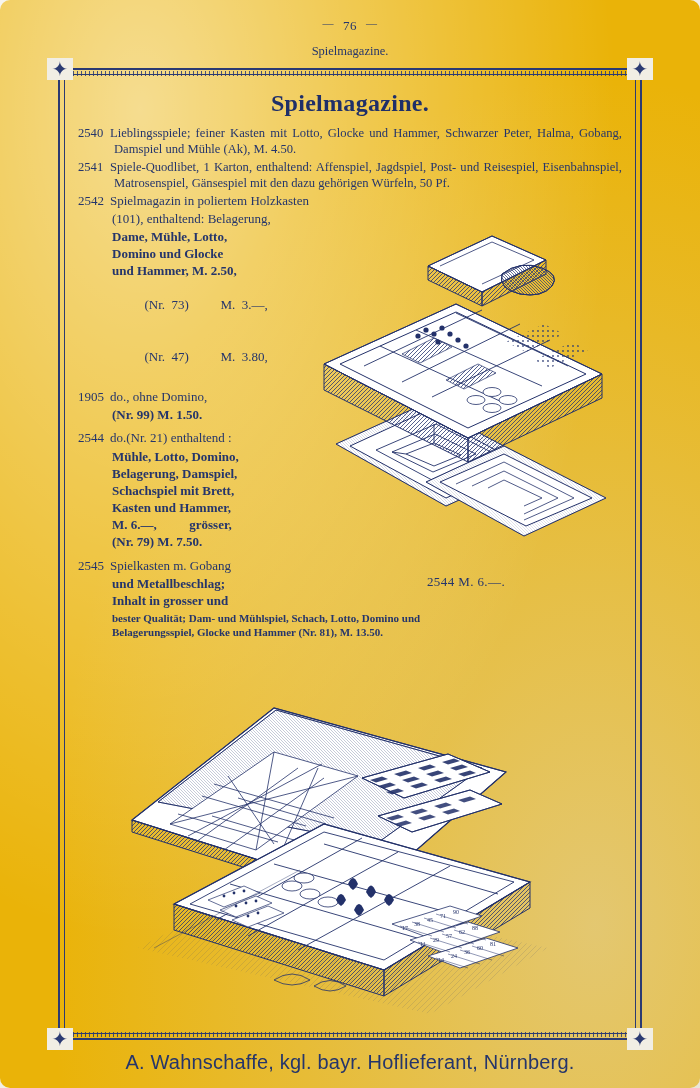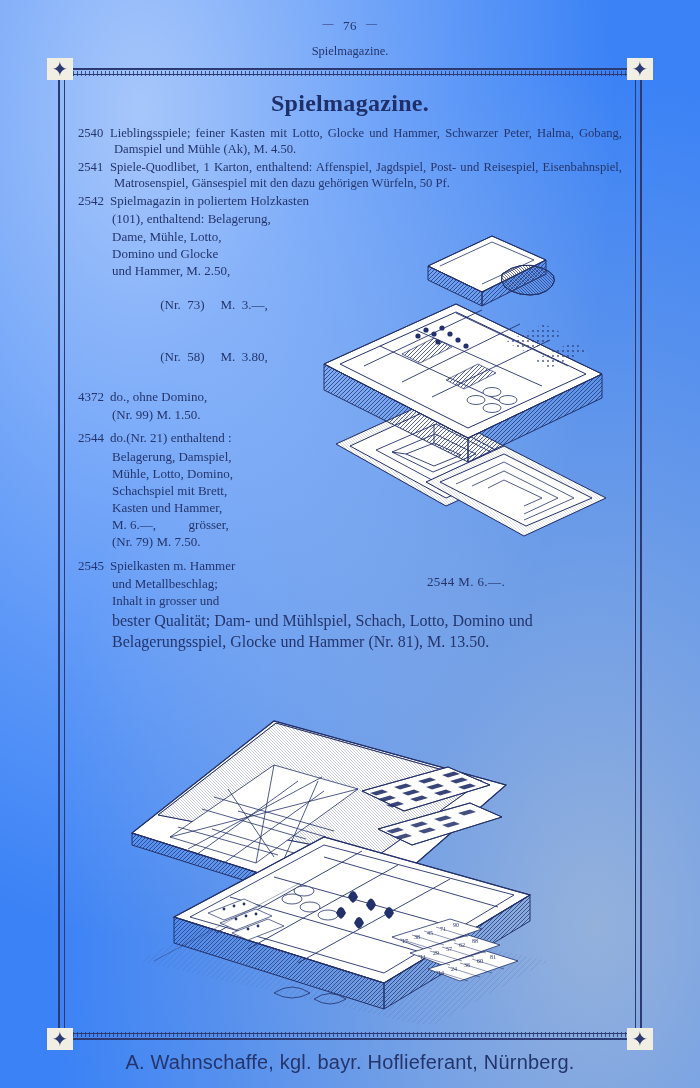--- a/index.html
+++ b/index.html
@@ -11,21 +11,22 @@
     height: 1088px;
     background: #f2efe6;
     font-family: "Liberation Serif", serif;
     color: #25356b;
     overflow: hidden;
     position: relative;
   }
   .page {
     position: absolute;
     inset: 0;
-    background: #3b82f6;
+    background: #eab308;
+    border-radius: 10px;
   }
   
   .paper-tint {
     position: absolute;
     inset: 0;
     background:
       radial-gradient(ellipse at 20% 10%, rgba(255,255,255,0.55), rgba(255,255,255,0) 60%),
       radial-gradient(ellipse at 85% 85%, rgba(222,216,198,0.55), rgba(255,255,255,0) 65%);
     pointer-events: none;
   }
@@ -136,47 +137,47 @@
   .name {
     font-weight: normal;
   }
   
   .col-left {
     width: 235px;
     font-size: 13px;
     line-height: 1.32;
   }
   .col-left .entry { padding-left: 34px; text-indent: -34px; }
-  .indent1 { padding-left: 34px; text-indent: 0; }
+  .indent1 { padding-left: 34px; text-indent: 0; font-weight: bold; }
   .indent2 { padding-left: 64px; text-indent: 0; }
   .pricerow {
     padding-left: 34px;
     white-space: pre;
   }
-  .pricerow .pcol1 { display: inline-block; width: 76px; text-align: center; }
+  .pricerow .pcol1 { display: inline-block; width: 76px; }
   .fig1 {
     position: absolute;
     right: -4px;
     top: 130px;
     width: 320px;
     height: 390px;
   }
   .fig1 .cap, .fig2 .cap {
     text-align: center;
     font-size: 13px;
     letter-spacing: 0.4px;
   }
   .fig2 {
     position: relative;
     margin-top: 8px;
     width: 100%;
     height: 400px;
   }
   .tail {
-    font-size: 16px;
+    font-size: 11px;
     line-height: 1.3;
   }
   .full-wrap {
     clear: both;
   }
   .imprint {
     position: absolute;
     left: 0; right: 0;
     bottom: 14px;
     text-align: center;
@@ -325,46 +326,46 @@
           <span>in poliertem Holzkasten (101), enthaltend: Belagerung,</span>
         </p>
         <div class="indent1">Dame, Mühle, Lotto,</div>
         <div class="indent1">Domino und Glocke</div>
         <div class="indent1">und Hammer, M. 2.50,</div>
 
         <div class="pricerow">
           <span class="pcol1">(Nr.  73)</span><span>M.  3.—,</span>
         </div>
         <div class="pricerow">
-          <span class="pcol1">(Nr.  58)</span><span>M.  3.80,</span>
+          <span class="pcol1">(Nr.  47)</span><span>M.  3.80,</span>
         </div>
 
         <p class="entry" style="margin-top:6px">
-          <span class="num">4372</span><span class="name">do.,</span>
+          <span class="num">1905</span><span class="name">do.,</span>
           <span>ohne  Domino,</span>
         </p>
         <div class="indent1">(Nr. 99) M. 1.50.</div>
 
         <p class="entry" style="margin-top:6px">
           <span class="num">2544</span><span class="name">do.</span><span>(Nr. 21) enthaltend :</span>
         </p>
+        <div class="indent1">Mühle, Lotto, Domino,</div>
         <div class="indent1">Belagerung, Damspiel,</div>
-        <div class="indent1">Mühle, Lotto, Domino,</div>
         <div class="indent1">Schachspiel mit Brett,</div>
         <div class="indent1">Kasten und Hammer,</div>
         <div class="indent1">
           <span>M.  6.—,</span>
           <span style="display:inline-block;width:26px"></span>
           <span>grösser,</span>
         </div>
         <div class="indent1">(Nr. 79) M. 7.50.</div>
 
         <p class="entry" style="margin-top:6px">
           <span class="num">2545</span><span class="name">Spielkasten</span>
-          <span>m. Hammer</span>
+          <span>m. Gobang</span>
         </p>
         <div class="indent1">und  Metallbeschlag;</div>
         <div class="indent1">Inhalt in grosser und</div>
       </div>
 
       <div class="full-wrap tail" style="margin-top:2px">
         <div class="indent1">bester Qualität;  Dam- und Mühlspiel,  Schach,  Lotto,  Domino  und</div>
         <div class="indent1">Belagerungsspiel, Glocke und Hammer (Nr. 81), M. 13.50.</div>
       </div>
 

